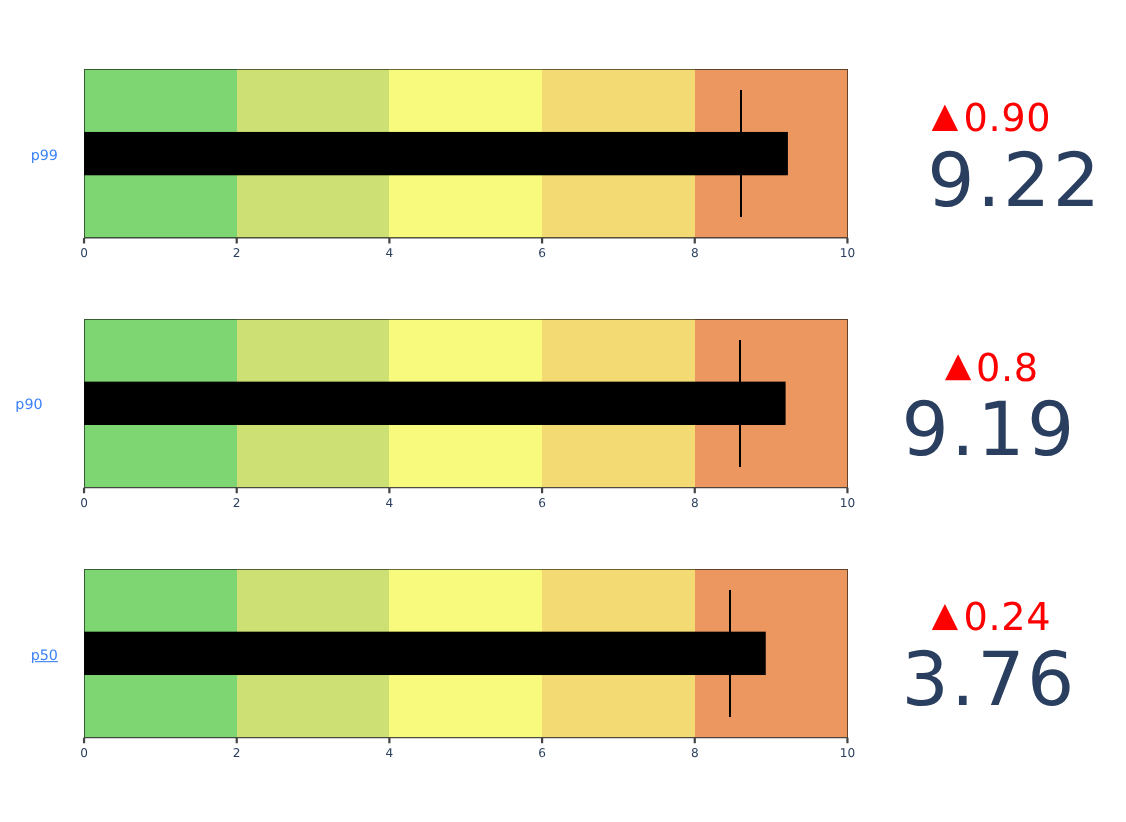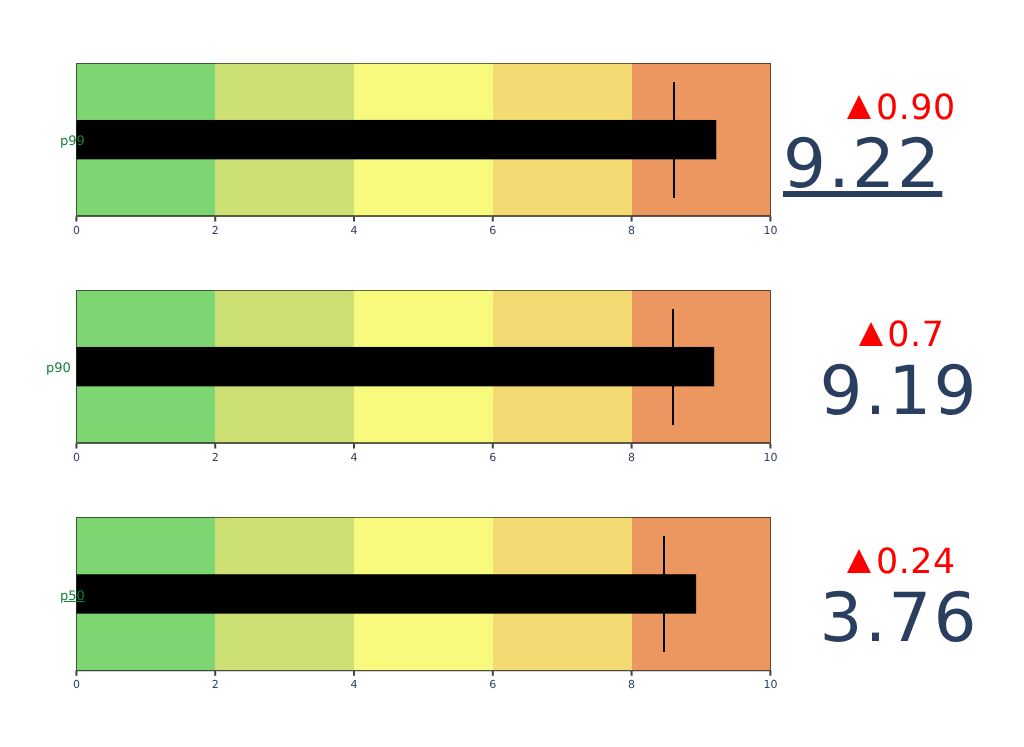--- a/index.html
+++ b/index.html
@@ -6,22 +6,22 @@
   html,body{margin:0;padding:0;background:#ffffff;}
   body{width:1024px;height:747px;overflow:hidden;
        font-family:"DejaVu Sans",sans-serif;
        -webkit-font-smoothing:antialiased;
        text-rendering:geometricPrecision;}
   #figure{position:relative;width:1024px;height:747px;background:#ffffff;}
   .bullet-row{position:absolute;left:0;top:0;width:1024px;height:747px;}
   .gauge-svg{position:absolute;left:0;top:0;width:1024px;height:747px;overflow:visible;}
   .tick-label{position:absolute;width:80px;margin-left:-40px;text-align:center;
               font-size:11px;color:#2a3f5f;line-height:12px;}
-  .row-label{position:absolute;text-align:right;font-size:13px;color:#15803d;
-             line-height:15px;white-space:nowrap;padding-left:32px;}
+  .row-label{position:absolute;text-align:right;font-size:13px;color:#3b82f6;
+             line-height:15px;white-space:nowrap;}
   .value-block{position:absolute;width:0;}
   .delta-line{position:absolute;white-space:nowrap;color:#ff0000;
               font-size:34.8px;line-height:34.8px;letter-spacing:0.6px;}
   .delta-arrow-svg{position:absolute;}
   .number-line{position:absolute;white-space:nowrap;color:#2a3f5f;
                font-size:67.6px;line-height:67.6px;letter-spacing:2.2px;}
 </style>
 </head>
 <body>
 
@@ -45,21 +45,21 @@
         <path d="M76.4 216.3V221.4M215.20000000000002 216.3V221.4M354 216.3V221.4M492.80000000000007 216.3V221.4M631.6 216.3V221.4M770.4 216.3V221.4" stroke="#444444" fill="none" stroke-width="2"></path>
       </svg>
     <div class="row-label" style="left: 0px; width: 52.7px; top: 134.35px;">p99</div>
     <div class="value-block" style="left: 0px; top: 63px;">
       <div class="delta-line" style="left: 847.205px; top: 33.1px;">
         <svg class="delta-arrow-svg" viewBox="0 0 24 24" width="24" height="24" style="left: 0px; top: -1.6px;">
             <path d="M12 0 L24 24 L0 24 Z" fill="#ff0000"></path>
           </svg>
         <span class="delta-text" style="position: absolute; left: 28.7px; top: -5.4px;">0.90</span>
       </div>
-      <div class="number-line" style="left: 783px; top: 66.7px; text-decoration: underline;">9.22</div>
+      <div class="number-line" style="left: 843px; top: 66.7px;">9.22</div>
     </div>
   <div class="tick-label" style="left: 76.4px; top: 224.5px;">0</div>
       <div class="tick-label" style="left: 215.2px; top: 224.5px;">2</div>
       <div class="tick-label" style="left: 354px; top: 224.5px;">4</div>
       <div class="tick-label" style="left: 492.8px; top: 224.5px;">6</div>
       <div class="tick-label" style="left: 631.6px; top: 224.5px;">8</div>
       <div class="tick-label" style="left: 770.4px; top: 224.5px;">10</div>
     </div>
 
   <div class="bullet-row">
@@ -78,21 +78,21 @@
         <line x1="672.546" x2="672.546" y1="308.65" y2="424.65" stroke="#000000" stroke-width="2" shape-rendering="crispEdges"></line>
         <path d="M76.4 443.45H770.4" stroke="#444444" fill="none" stroke-width="0.95"></path>
         <path d="M76.4 443.3V448.40000000000003M215.20000000000002 443.3V448.40000000000003M354 443.3V448.40000000000003M492.80000000000007 443.3V448.40000000000003M631.6 443.3V448.40000000000003M770.4 443.3V448.40000000000003" stroke="#444444" fill="none" stroke-width="2"></path>
       </svg>
     <div class="row-label" style="left: 0px; width: 52.7px; top: 361.35px; text-align: center;">p90</div>
     <div class="value-block" style="left: 0px; top: 290px;">
       <div class="delta-line" style="left: 858.58px; top: 33.1px;">
         <svg class="delta-arrow-svg" viewBox="0 0 24 24" width="24" height="24" style="left: 0px; top: -1.6px;">
             <path d="M12 0 L24 24 L0 24 Z" fill="#ff0000"></path>
           </svg>
-        <span class="delta-text" style="position: absolute; left: 28.7px; top: -5.4px;">0.7</span>
+        <span class="delta-text" style="position: absolute; left: 28.7px; top: -5.4px;">0.8</span>
       </div>
       <div class="number-line" style="left: 819.444px; top: 66.7px;">9.19</div>
     </div>
   <div class="tick-label" style="left: 76.4px; top: 451.5px;">0</div>
       <div class="tick-label" style="left: 215.2px; top: 451.5px;">2</div>
       <div class="tick-label" style="left: 354px; top: 451.5px;">4</div>
       <div class="tick-label" style="left: 492.8px; top: 451.5px;">6</div>
       <div class="tick-label" style="left: 631.6px; top: 451.5px;">8</div>
       <div class="tick-label" style="left: 770.4px; top: 451.5px;">10</div>
     </div>

